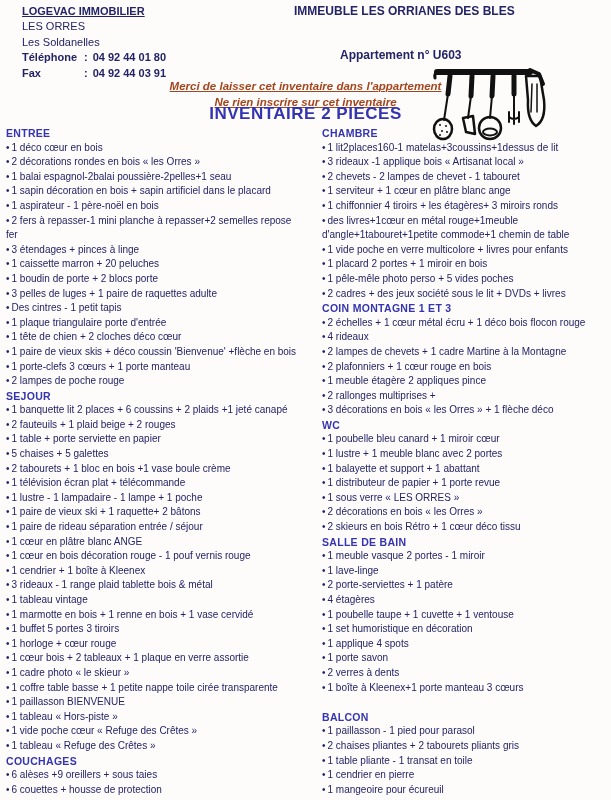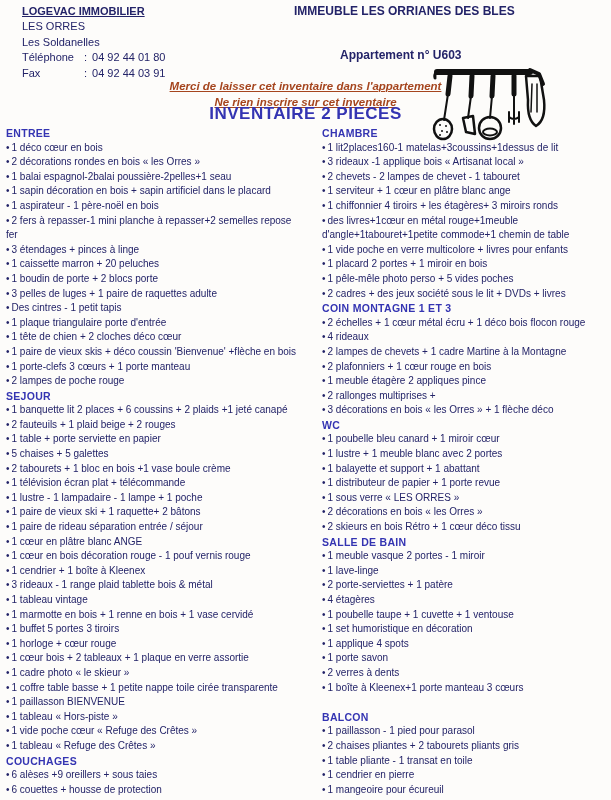--- a/index.html
+++ b/index.html
@@ -9,21 +9,21 @@
     font-family:"Liberation Sans",sans-serif;
     color:#232368;
     position:relative;
     overflow:hidden;
   }
   .page{position:absolute;inset:0;}
 
   
   .header-left{position:absolute;left:22px;top:4px;font-size:11px;line-height:15.4px;}
   .company{font-weight:bold;text-decoration:underline;}
-  .contact-line{display:flex;font-weight:normal;}
+  .contact-line{display:flex;font-weight:bold;}
   .contact-line .lbl{width:62px;}
   .contact-line .sep{margin-right:5px;}
 
   
   .header-right{position:absolute;left:294px;top:4px;font-size:12px;font-weight:bold;}
   .apartment{margin-top:30px;margin-left:46px;}
 
   
   .notices{position:absolute;top:79px;left:0;width:611px;text-align:center;
     font-size:11.5px;font-weight:bold;font-style:italic;color:#a5451e;}

